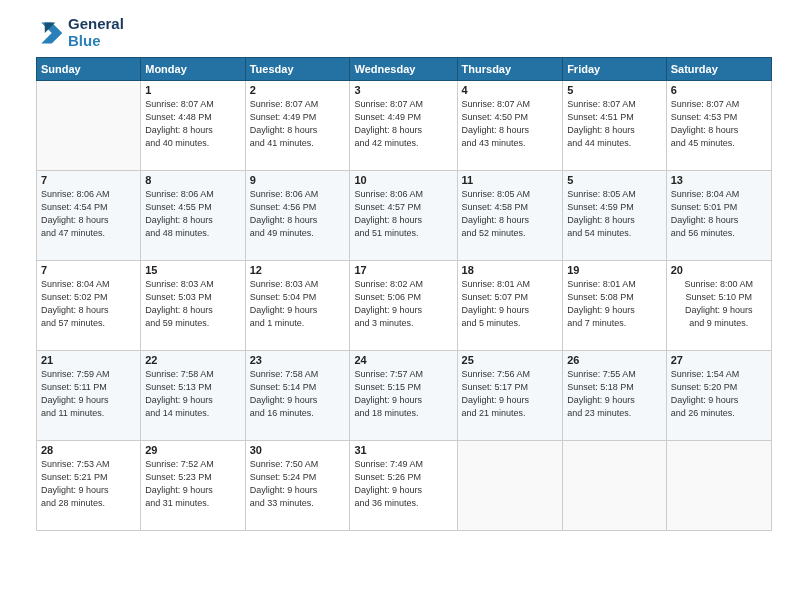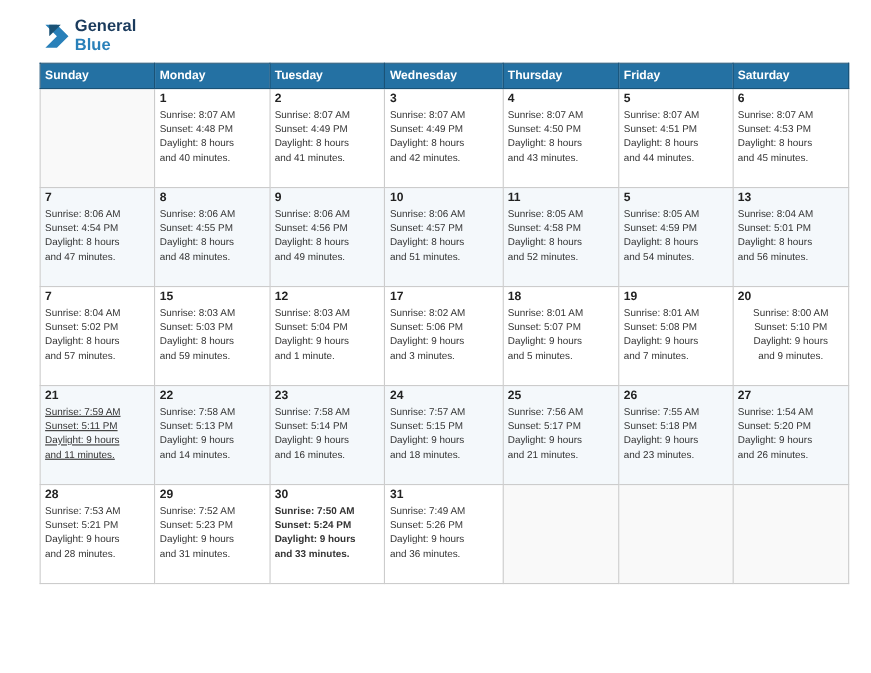--- a/index.html
+++ b/index.html
@@ -262,21 +262,21 @@
             <span class="day-num">20</span>
             <div class="day-info" style="white-space: pre-line; text-align: center;">Sunrise: 8:00 AM
 Sunset: 5:10 PM
 Daylight: 9 hours
 and 9 minutes.</div>
           </td>
         </tr>
         <tr>
           <td>
             <span class="day-num">21</span>
-            <div class="day-info" style="white-space: pre-line; text-decoration: underline;">Sunrise: 7:59 AM
+            <div class="day-info" style="white-space: pre-line;">Sunrise: 7:59 AM
 Sunset: 5:11 PM
 Daylight: 9 hours
 and 11 minutes.</div>
           </td>
           <td>
             <span class="day-num">22</span>
             <div class="day-info" style="white-space: pre-line;">Sunrise: 7:58 AM
 Sunset: 5:13 PM
 Daylight: 9 hours
 and 14 minutes.</div>
@@ -327,21 +327,21 @@
           </td>
           <td>
             <span class="day-num">29</span>
             <div class="day-info" style="white-space: pre-line;">Sunrise: 7:52 AM
 Sunset: 5:23 PM
 Daylight: 9 hours
 and 31 minutes.</div>
           </td>
           <td>
             <span class="day-num">30</span>
-            <div class="day-info" style="white-space: pre-line; font-weight: bold;">Sunrise: 7:50 AM
+            <div class="day-info" style="white-space: pre-line;">Sunrise: 7:50 AM
 Sunset: 5:24 PM
 Daylight: 9 hours
 and 33 minutes.</div>
           </td>
           <td>
             <span class="day-num">31</span>
             <div class="day-info" style="white-space: pre-line;">Sunrise: 7:49 AM
 Sunset: 5:26 PM
 Daylight: 9 hours
 and 36 minutes.</div>

